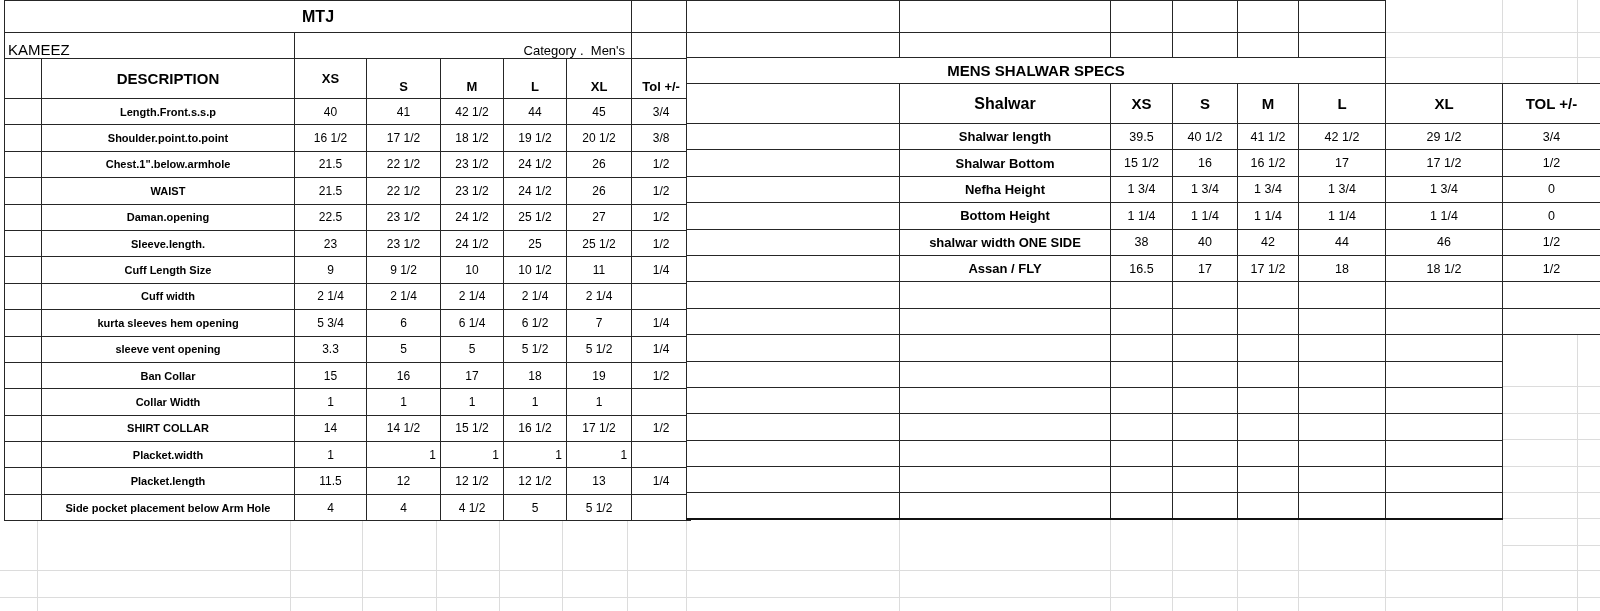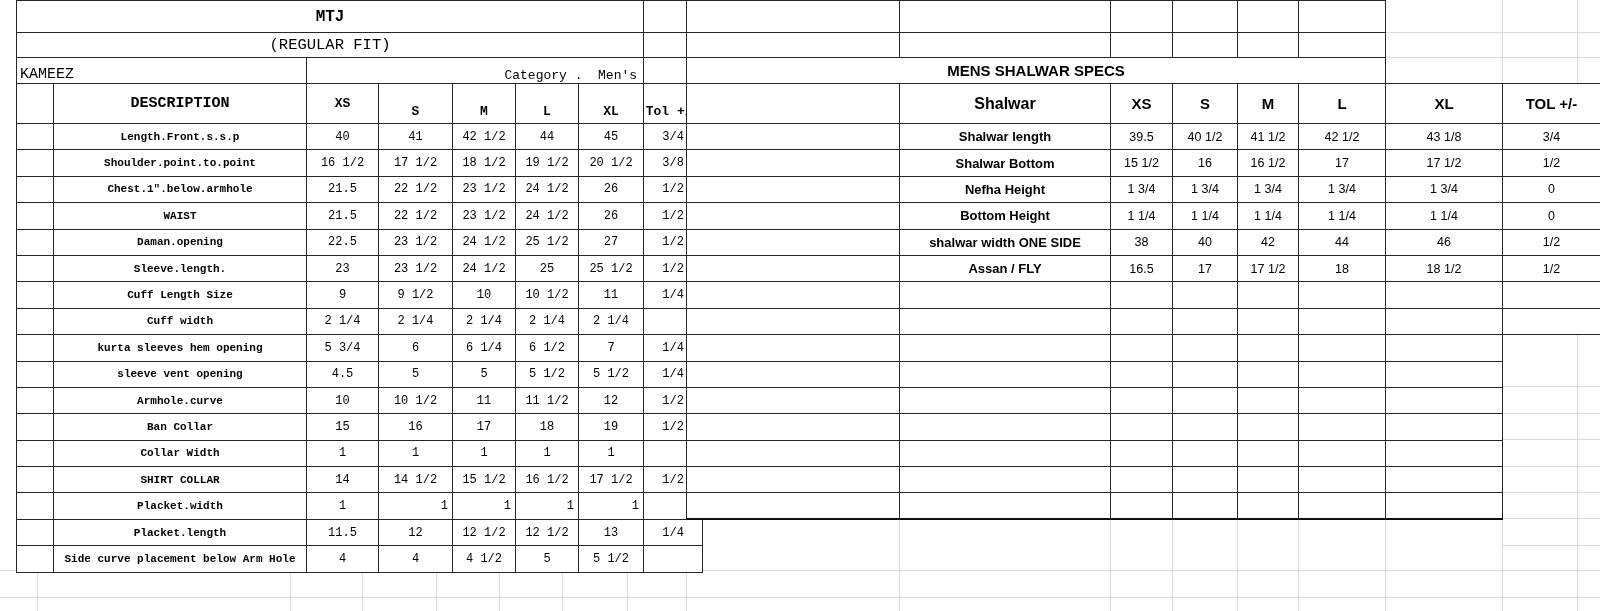--- a/index.html
+++ b/index.html
@@ -11,21 +11,21 @@
   .vline{position:absolute;top:0;width:1px;height:611px;background:#dcdcdc;z-index:0;}
   .hline{position:absolute;height:1px;background:#dcdcdc;z-index:0;}
   .strip{position:absolute;z-index:0;
     background:repeating-linear-gradient(to bottom,transparent 0,transparent 25.4px,#dcdcdc 25.4px,#dcdcdc 26.4px);}
   #strip-bottom{left:0;top:545px;width:1600px;height:66px;}
   #strip-right{left:1502px;top:361px;width:98px;height:185px;}
 
   table{border-collapse:collapse;table-layout:fixed;position:absolute;top:0;z-index:1;}
   td{padding:0;text-align:center;vertical-align:middle;background:#fff;
      border:1px solid #262626;overflow:hidden;white-space:nowrap;}
-  .ltab{left:16px;width:686px;font-family:Liberation Mono, monospace;}
+  .ltab{left:4px;width:686px;}
   .rtab{left:686px;width:914px;}
   .nb{border:none;background:transparent;}
   .bb{border:none;border-bottom:1px solid #262626;background:transparent;}
   .h1{height:32px;} .h2{height:25px;} .h3{height:26px;} .hh{height:40px;}
 
   .c-title{font-weight:bold;font-size:16px;}
   .c-sub{font-size:15.5px;}
   .c-kameez{text-align:left;font-size:15px;padding-left:3px;vertical-align:bottom;}
   .c-cat{text-align:right;font-size:13px;padding-right:6px;white-space:pre;vertical-align:bottom;}
   .lh-desc{font-weight:bold;font-size:15px;}
@@ -78,24 +78,20 @@
       <col style="width:63px">
         <col style="width:63px">
         <col style="width:65px">
         <col style="width:59px">
     </colgroup>
     <tbody>
         <tr class="h1">
       <td colspan="7" class="c-title">MTJ</td>
       <td></td>
     </tr>
-    <tr class="h2">
-      <td colspan="7" class="c-sub">(REGULAR FIT)</td>
-      <td></td>
-    </tr>
     <tr class="h3">
       <td colspan="2" class="c-kameez">KAMEEZ</td>
       <td colspan="5" class="c-cat">Category .  Men's</td>
       <td></td>
     </tr>
     <tr class="hh" id="lhead">
           <td></td>
           <td class="lh-desc">DESCRIPTION</td>
           <td class="lh-size">XS</td>
           <td class="lh-size low">S</td>
@@ -192,36 +188,26 @@
           <td class="lval">5 3/4</td>
           <td class="lval">6</td>
           <td class="lval">6 1/4</td>
           <td class="lval">6 1/2</td>
           <td class="lval">7</td>
           <td class="lval">1/4</td>
         </tr>
         <tr style="height: 26.4px; margin-top: 20px;">
           <td></td>
           <td class="llabel">sleeve vent opening</td>
-          <td class="lval">4.5</td>
+          <td class="lval">3.3</td>
           <td class="lval">5</td>
           <td class="lval">5</td>
           <td class="lval">5 1/2</td>
           <td class="lval">5 1/2</td>
           <td class="lval">1/4</td>
-        </tr>
-        <tr style="height: 26.4px;">
-          <td></td>
-          <td class="llabel">Armhole.curve</td>
-          <td class="lval">10</td>
-          <td class="lval">10 1/2</td>
-          <td class="lval">11</td>
-          <td class="lval">11 1/2</td>
-          <td class="lval">12</td>
-          <td class="lval">1/2</td>
         </tr>
         <tr style="height: 26.4px;">
           <td></td>
           <td class="llabel">Ban Collar</td>
           <td class="lval">15</td>
           <td class="lval">16</td>
           <td class="lval">17</td>
           <td class="lval">18</td>
           <td class="lval">19</td>
           <td class="lval">1/2</td>
@@ -261,21 +247,21 @@
           <td class="llabel">Placket.length</td>
           <td class="lval">11.5</td>
           <td class="lval">12</td>
           <td class="lval">12 1/2</td>
           <td class="lval">12 1/2</td>
           <td class="lval">13</td>
           <td class="lval">1/4</td>
         </tr>
         <tr style="height: 26.4px;">
           <td></td>
-          <td class="llabel">Side curve placement below Arm Hole</td>
+          <td class="llabel">Side pocket placement below Arm Hole</td>
           <td class="lval">4</td>
           <td class="lval">4</td>
           <td class="lval">4 1/2</td>
           <td class="lval">5</td>
           <td class="lval">5 1/2</td>
           <td class="lval"></td>
         </tr>
       </tbody>
   </table>
 
@@ -328,21 +314,21 @@
         </tr>
     </tbody>
       <tbody id="rbody">
         <tr style="height: 26.4px;">
           <td></td>
           <td class="rlabel">Shalwar length</td>
           <td class="rval">39.5</td>
           <td class="rval">40 1/2</td>
           <td class="rval">41 1/2</td>
           <td class="rval">42 1/2</td>
-          <td class="rval">43 1/8</td>
+          <td class="rval">29 1/2</td>
           <td class="rval">3/4</td>
         </tr>
         <tr style="height: 26.4px;">
           <td></td>
           <td class="rlabel">Shalwar Bottom</td>
           <td class="rval">15 1/2</td>
           <td class="rval">16</td>
           <td class="rval">16 1/2</td>
           <td class="rval">17</td>
           <td class="rval">17 1/2</td>

